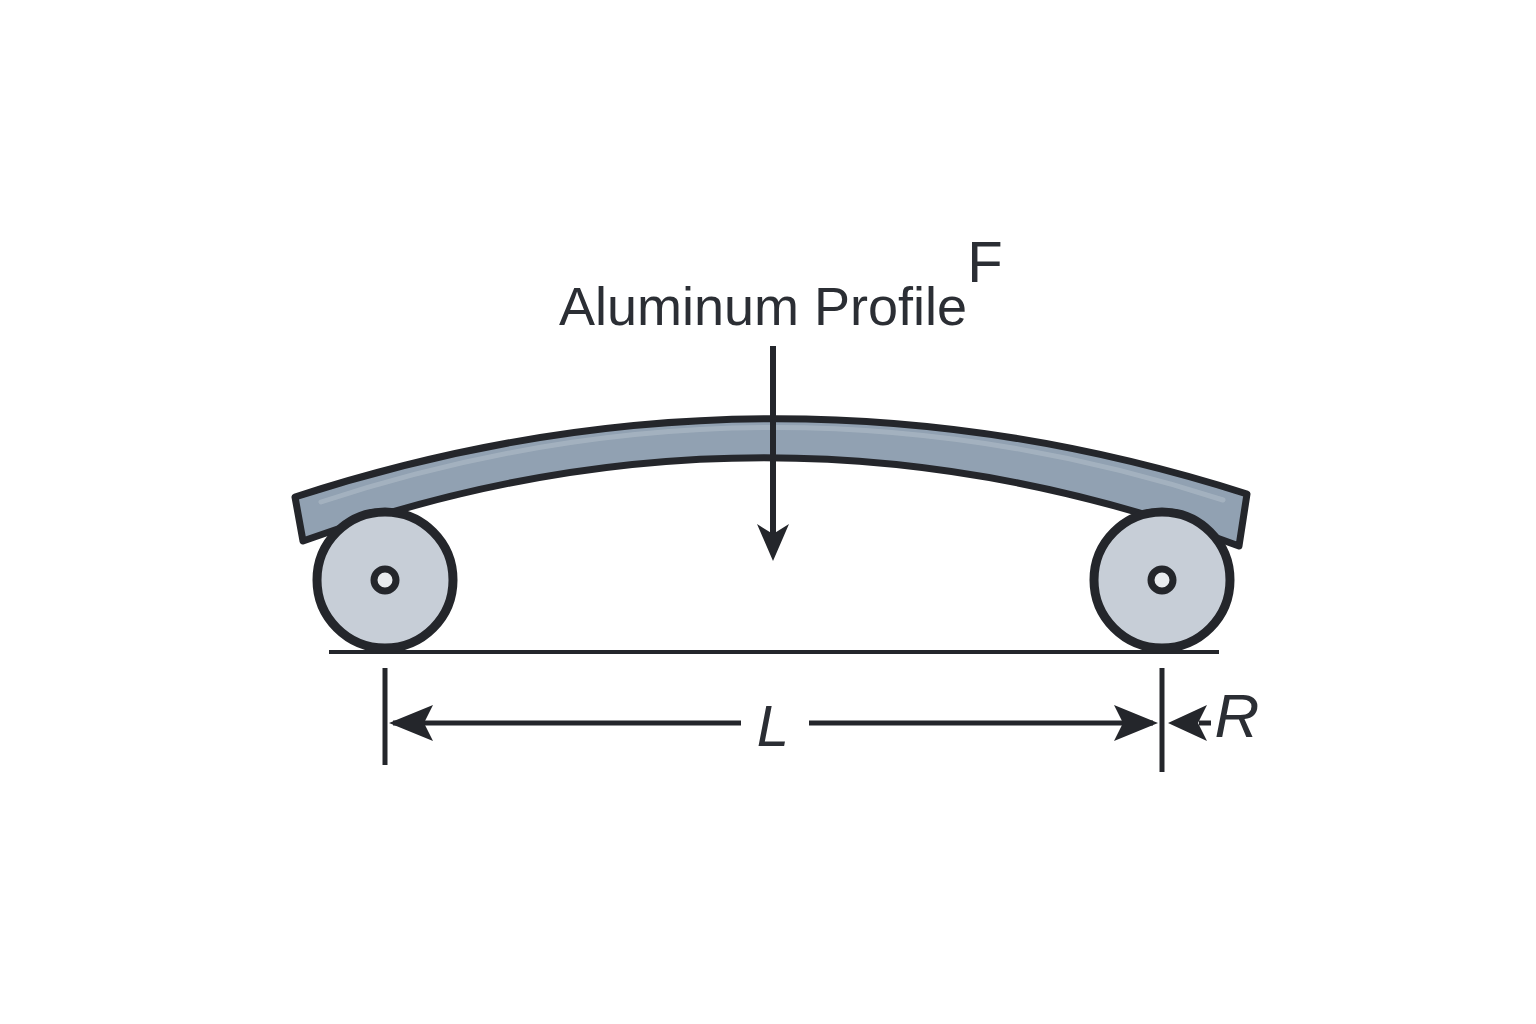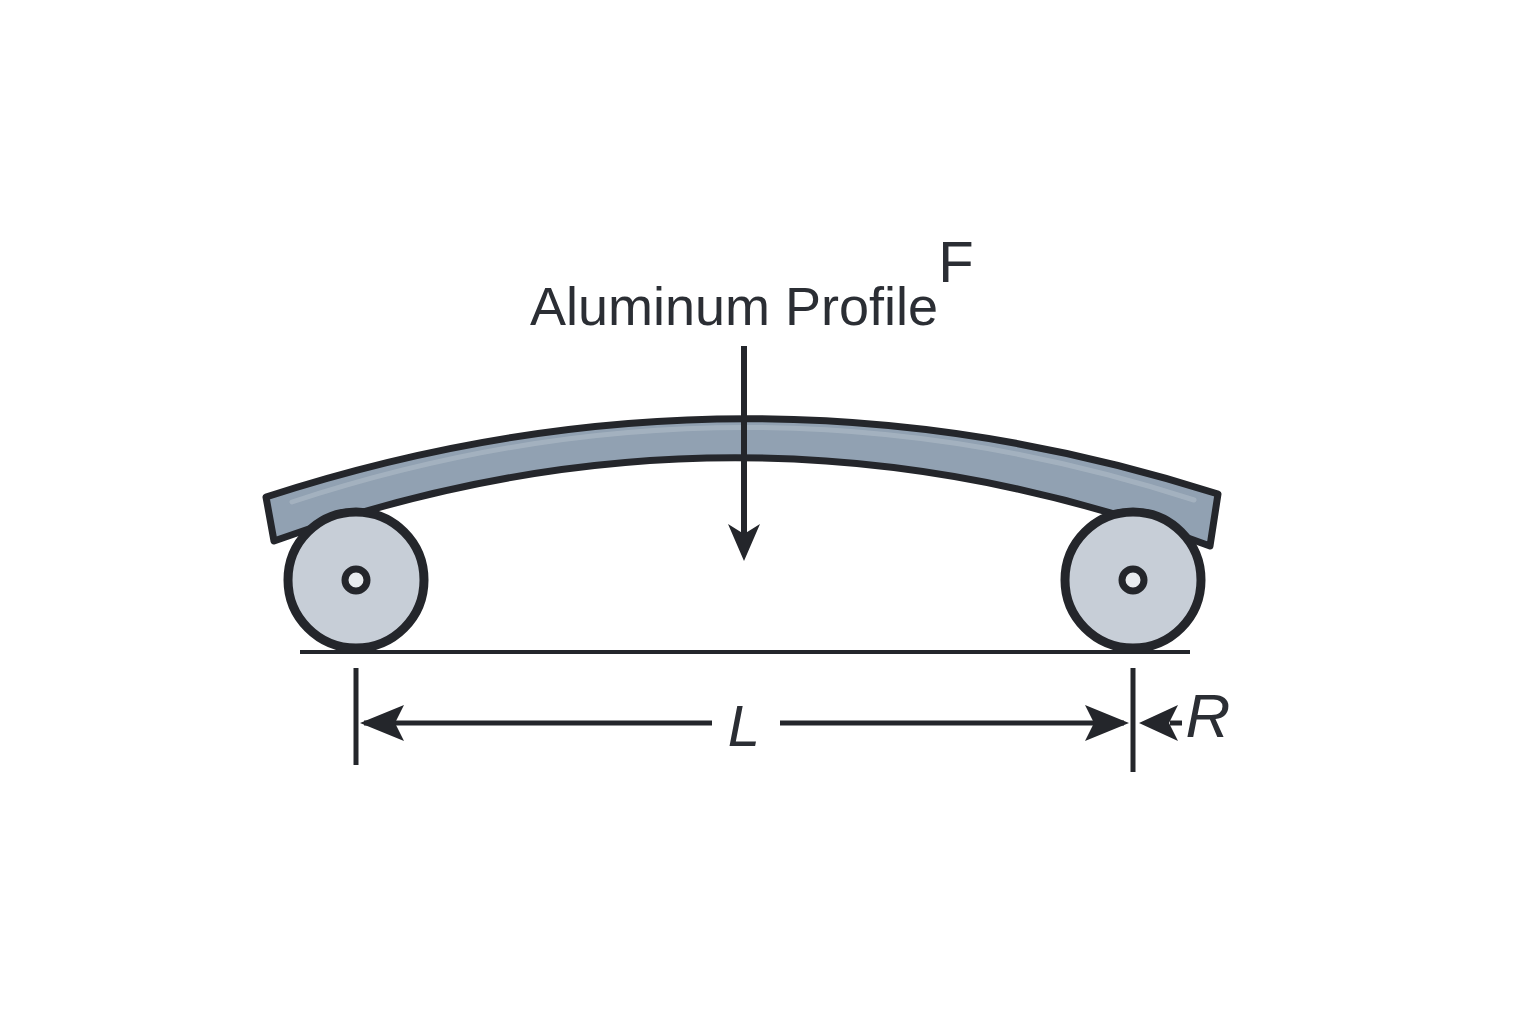--- a/index.html
+++ b/index.html
@@ -10,20 +10,21 @@
   body {
     width: 1536px;
     height: 1024px;
     position: relative;
     overflow: hidden;
     font-family: "Liberation Sans", sans-serif;
   }
   #stage {
     position: absolute;
     inset: 0;
+    margin-left: 29px;
   }
   svg { display: block; }
 
   .outline-stroke { stroke: #24262b; }
   .thin-stroke   { stroke: #24262b; }
   .no-fill       { fill: none; }
   .arrow-fill    { fill: #24262b; }
 
   .diagram-label {
     font-family: "Liberation Sans", "DejaVu Sans", sans-serif;

